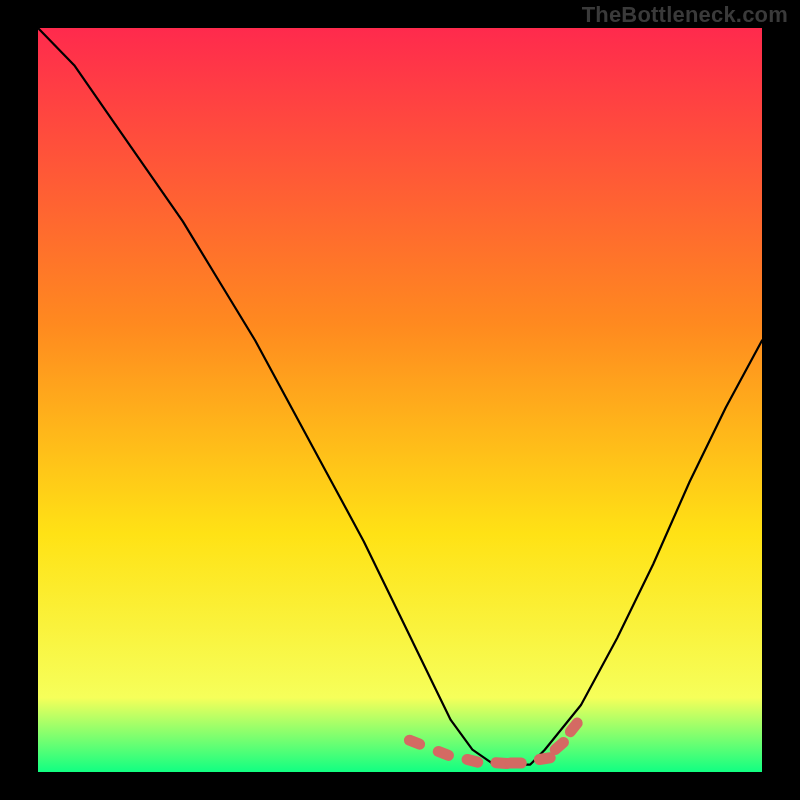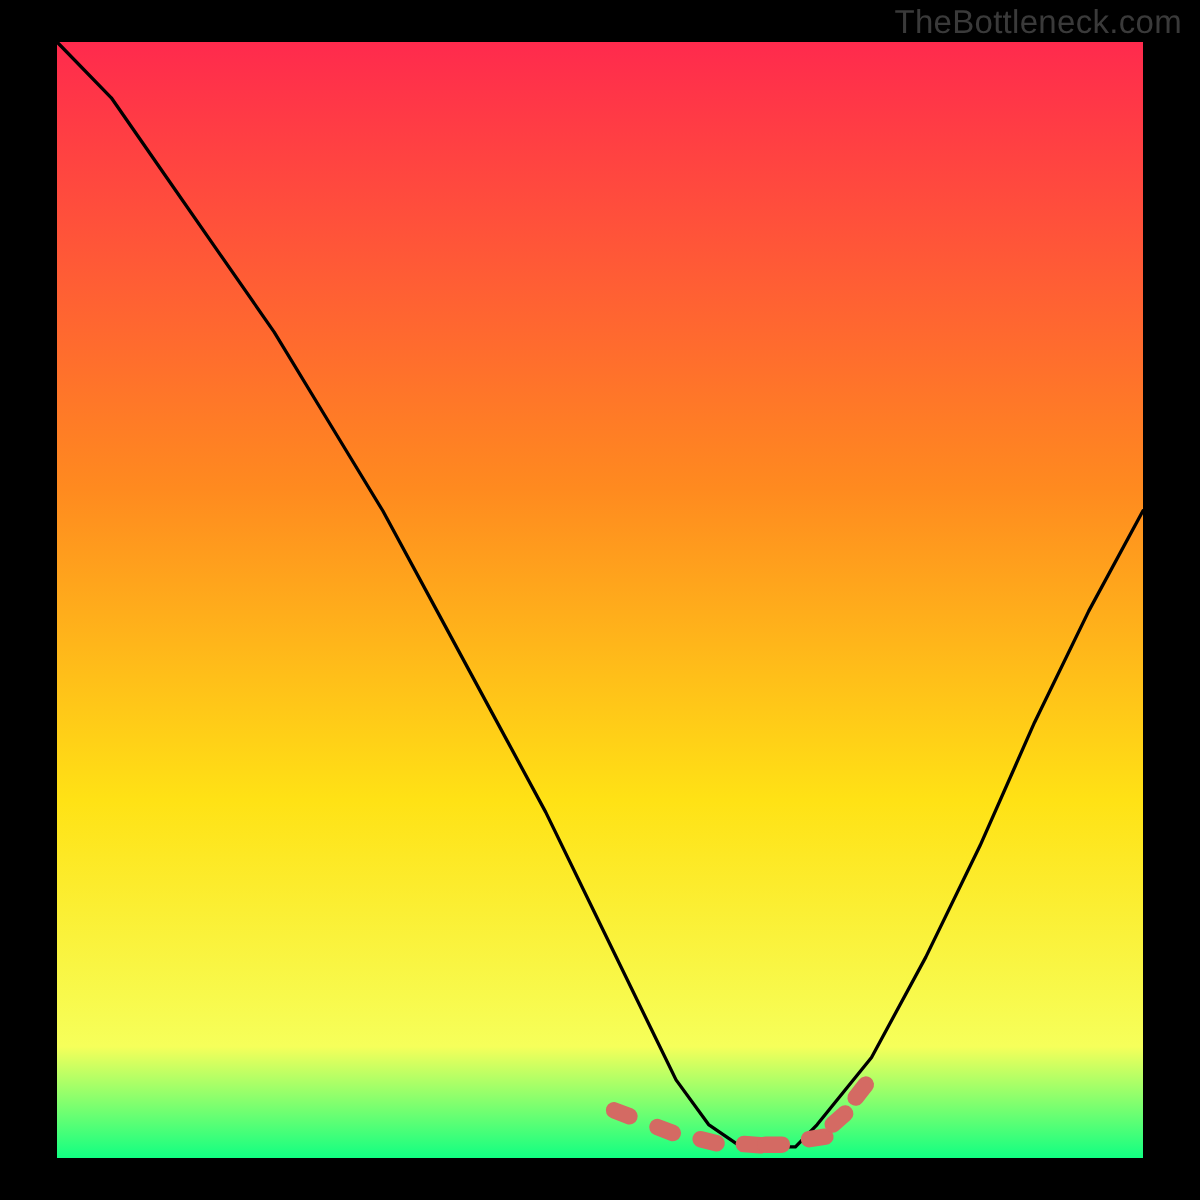--- a/index.html
+++ b/index.html
@@ -15,21 +15,21 @@
     position: relative;
     width: 800px;
     height: 800px;
   }
   .watermark {
     position: absolute;
     top: 2px;
     right: 12px;
     color: #3a3a3a;
     font-size: 22px;
-    font-weight: 400;
+    font-weight: 700;
     letter-spacing: 0.2px;
     z-index: 5;
     user-select: none;
   }
   svg.plot {
     position: absolute;
     left: 0;
     top: 0;
     width: 800px;
     height: 800px;

